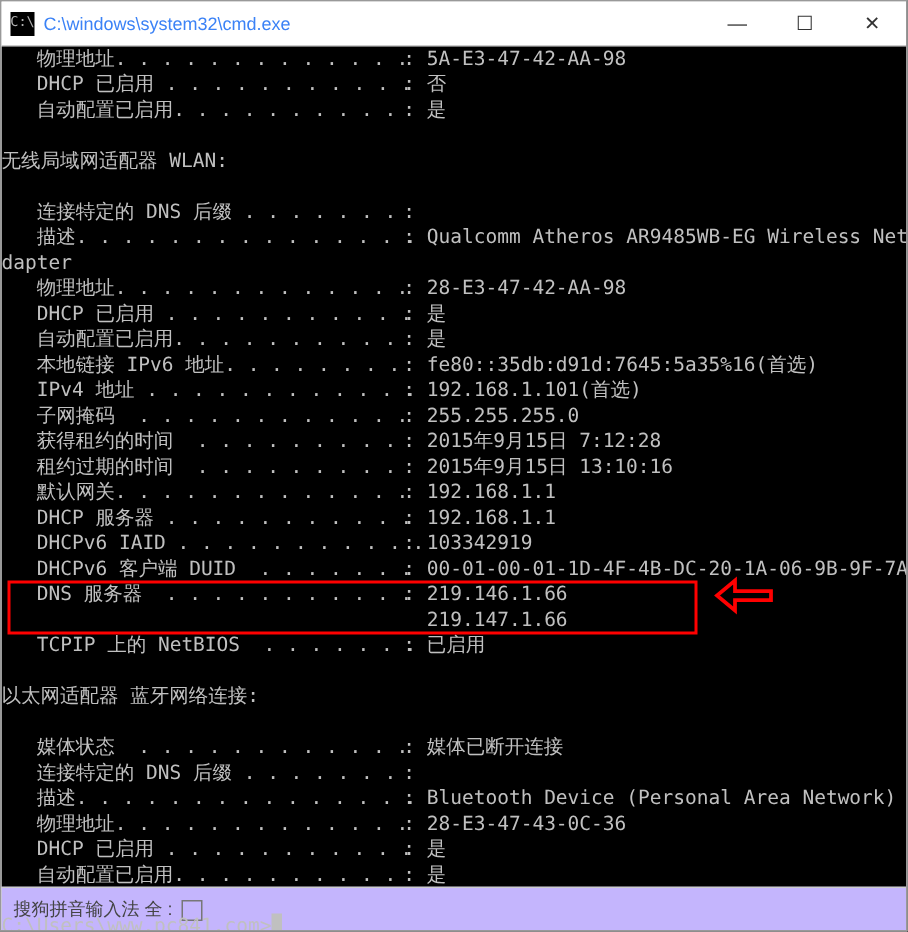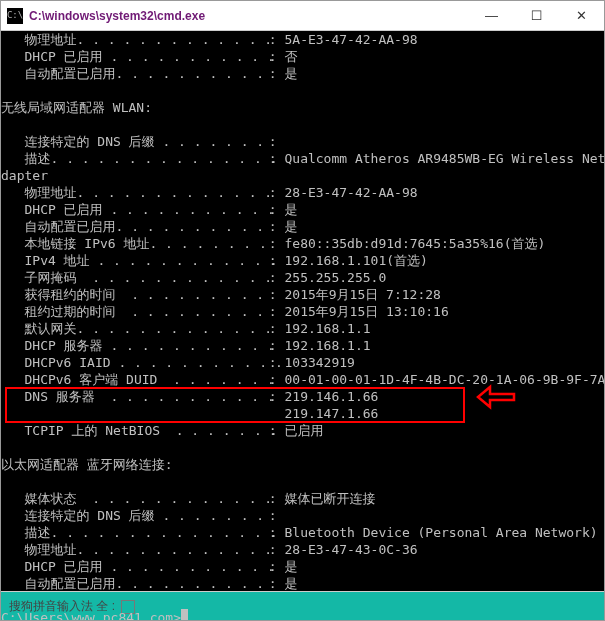--- a/index.html
+++ b/index.html
@@ -22,22 +22,21 @@
     width: 16px; height: 16px;
     margin: 0 6px;
     background: #000;
     display: flex; align-items: center; justify-content: center;
   }
   .titlebar .icon span { color:#b0b0b0; font-size:9px; line-height:1; font-family:Consolas,monospace;}
   .titlebar .title {
     flex: 1;
     font-family: 'Segoe UI', Tahoma, sans-serif;
     font-size: 12px;
-    color: #701a75;
-    font-weight: bold;
+    color: #3b82f6;
   }
   .titlebar .btn {
     width: 45px; height: 29px;
     display: flex; align-items: center; justify-content: center;
     font-family: 'Segoe UI', sans-serif;
     color: #333;
     font-size: 13px;
   }
   .terminal {
     background: #000;
@@ -76,21 +75,21 @@
   .cursor {
     display:inline-block;
     width: 7px; height: 14px;
     background: #c0c0c0;
     vertical-align: text-bottom;
     animation: blink 1s steps(1) infinite;
   }
   @keyframes blink { 50% { opacity: 0; } }
   .statusbar {
     height: 30px;
-    background: #14b8a6;
+    background: #c4b5fd;
     border-top: 1px solid #ccc;
     display: flex;
     align-items: center;
     padding: 0 8px;
     font-family: 'Microsoft YaHei','SimSun',sans-serif;
     font-size: 12px;
     color: #444;
     gap: 6px;
   }
   .statusbar .sqr {

